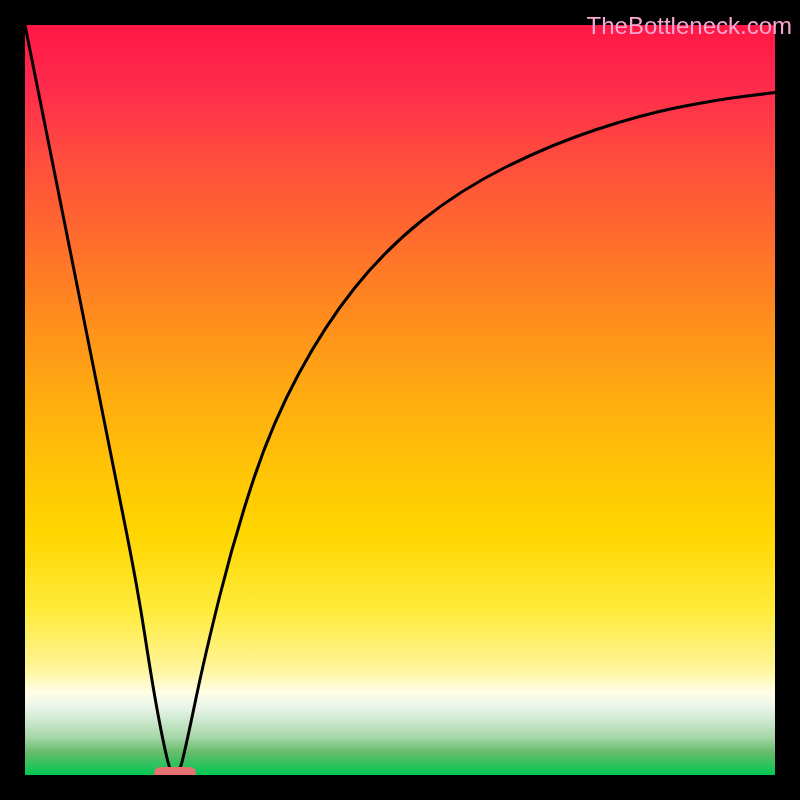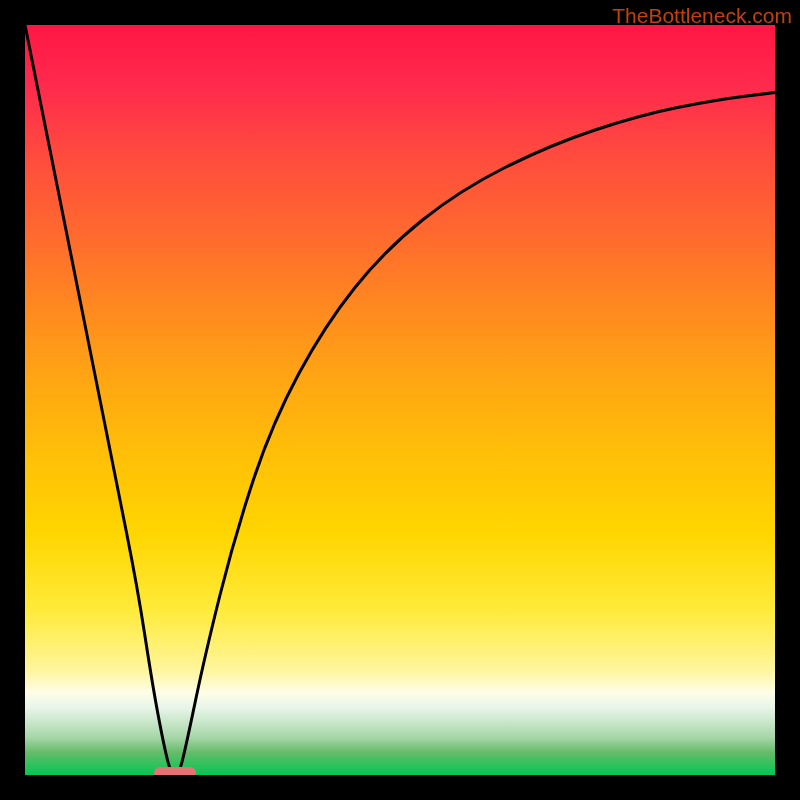--- a/index.html
+++ b/index.html
@@ -59,24 +59,24 @@
   }
   .marker {
     position: absolute;
     background: #e57373;
     border-radius: 10px;
     height: 12px;
     width: 42px;
   }
   .watermark {
     position: absolute;
-    top: 4px;
+    top: 12px;
     right: 8px;
-    color: #c2410c;
-    font-size: 21px;
+    color: #f9a8d4;
+    font-size: 24px;
     font-family: Arial, sans-serif;
     z-index: 10;
   }
 </style>
 </head>
 <body>
 
 <div class="chart-container">
   <div class="watermark">TheBottleneck.com</div>
   <div class="plot-area">

